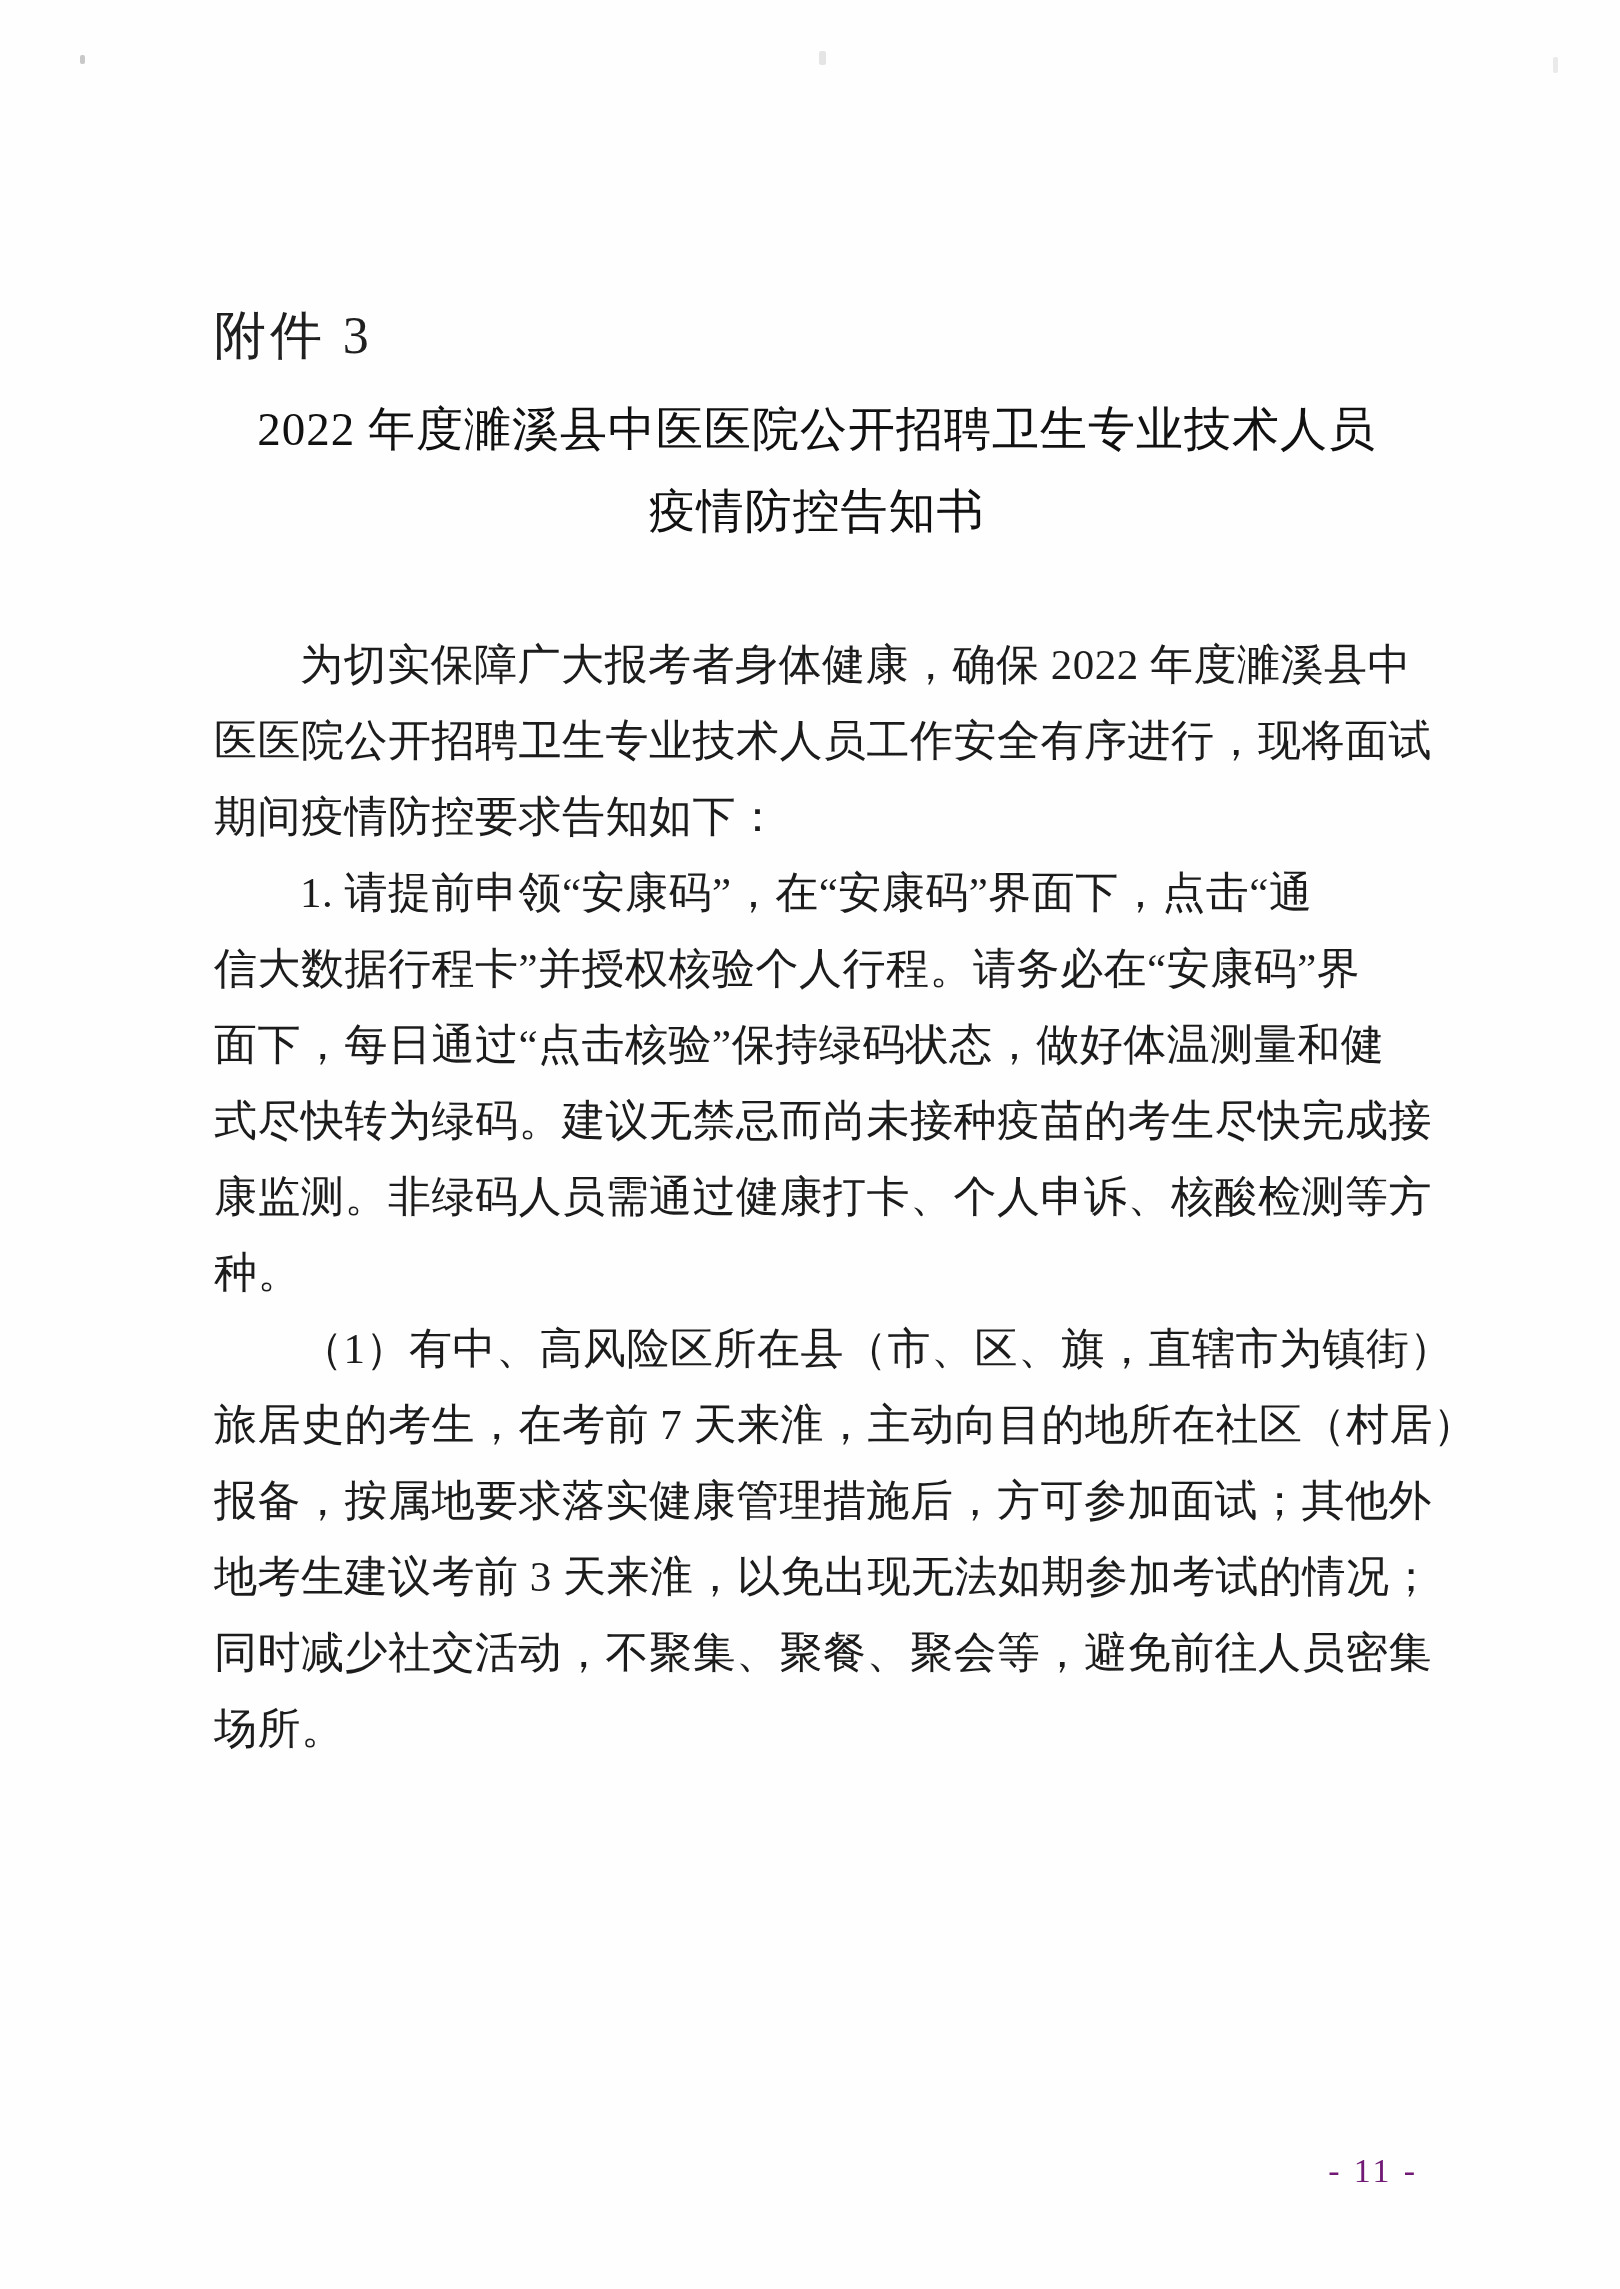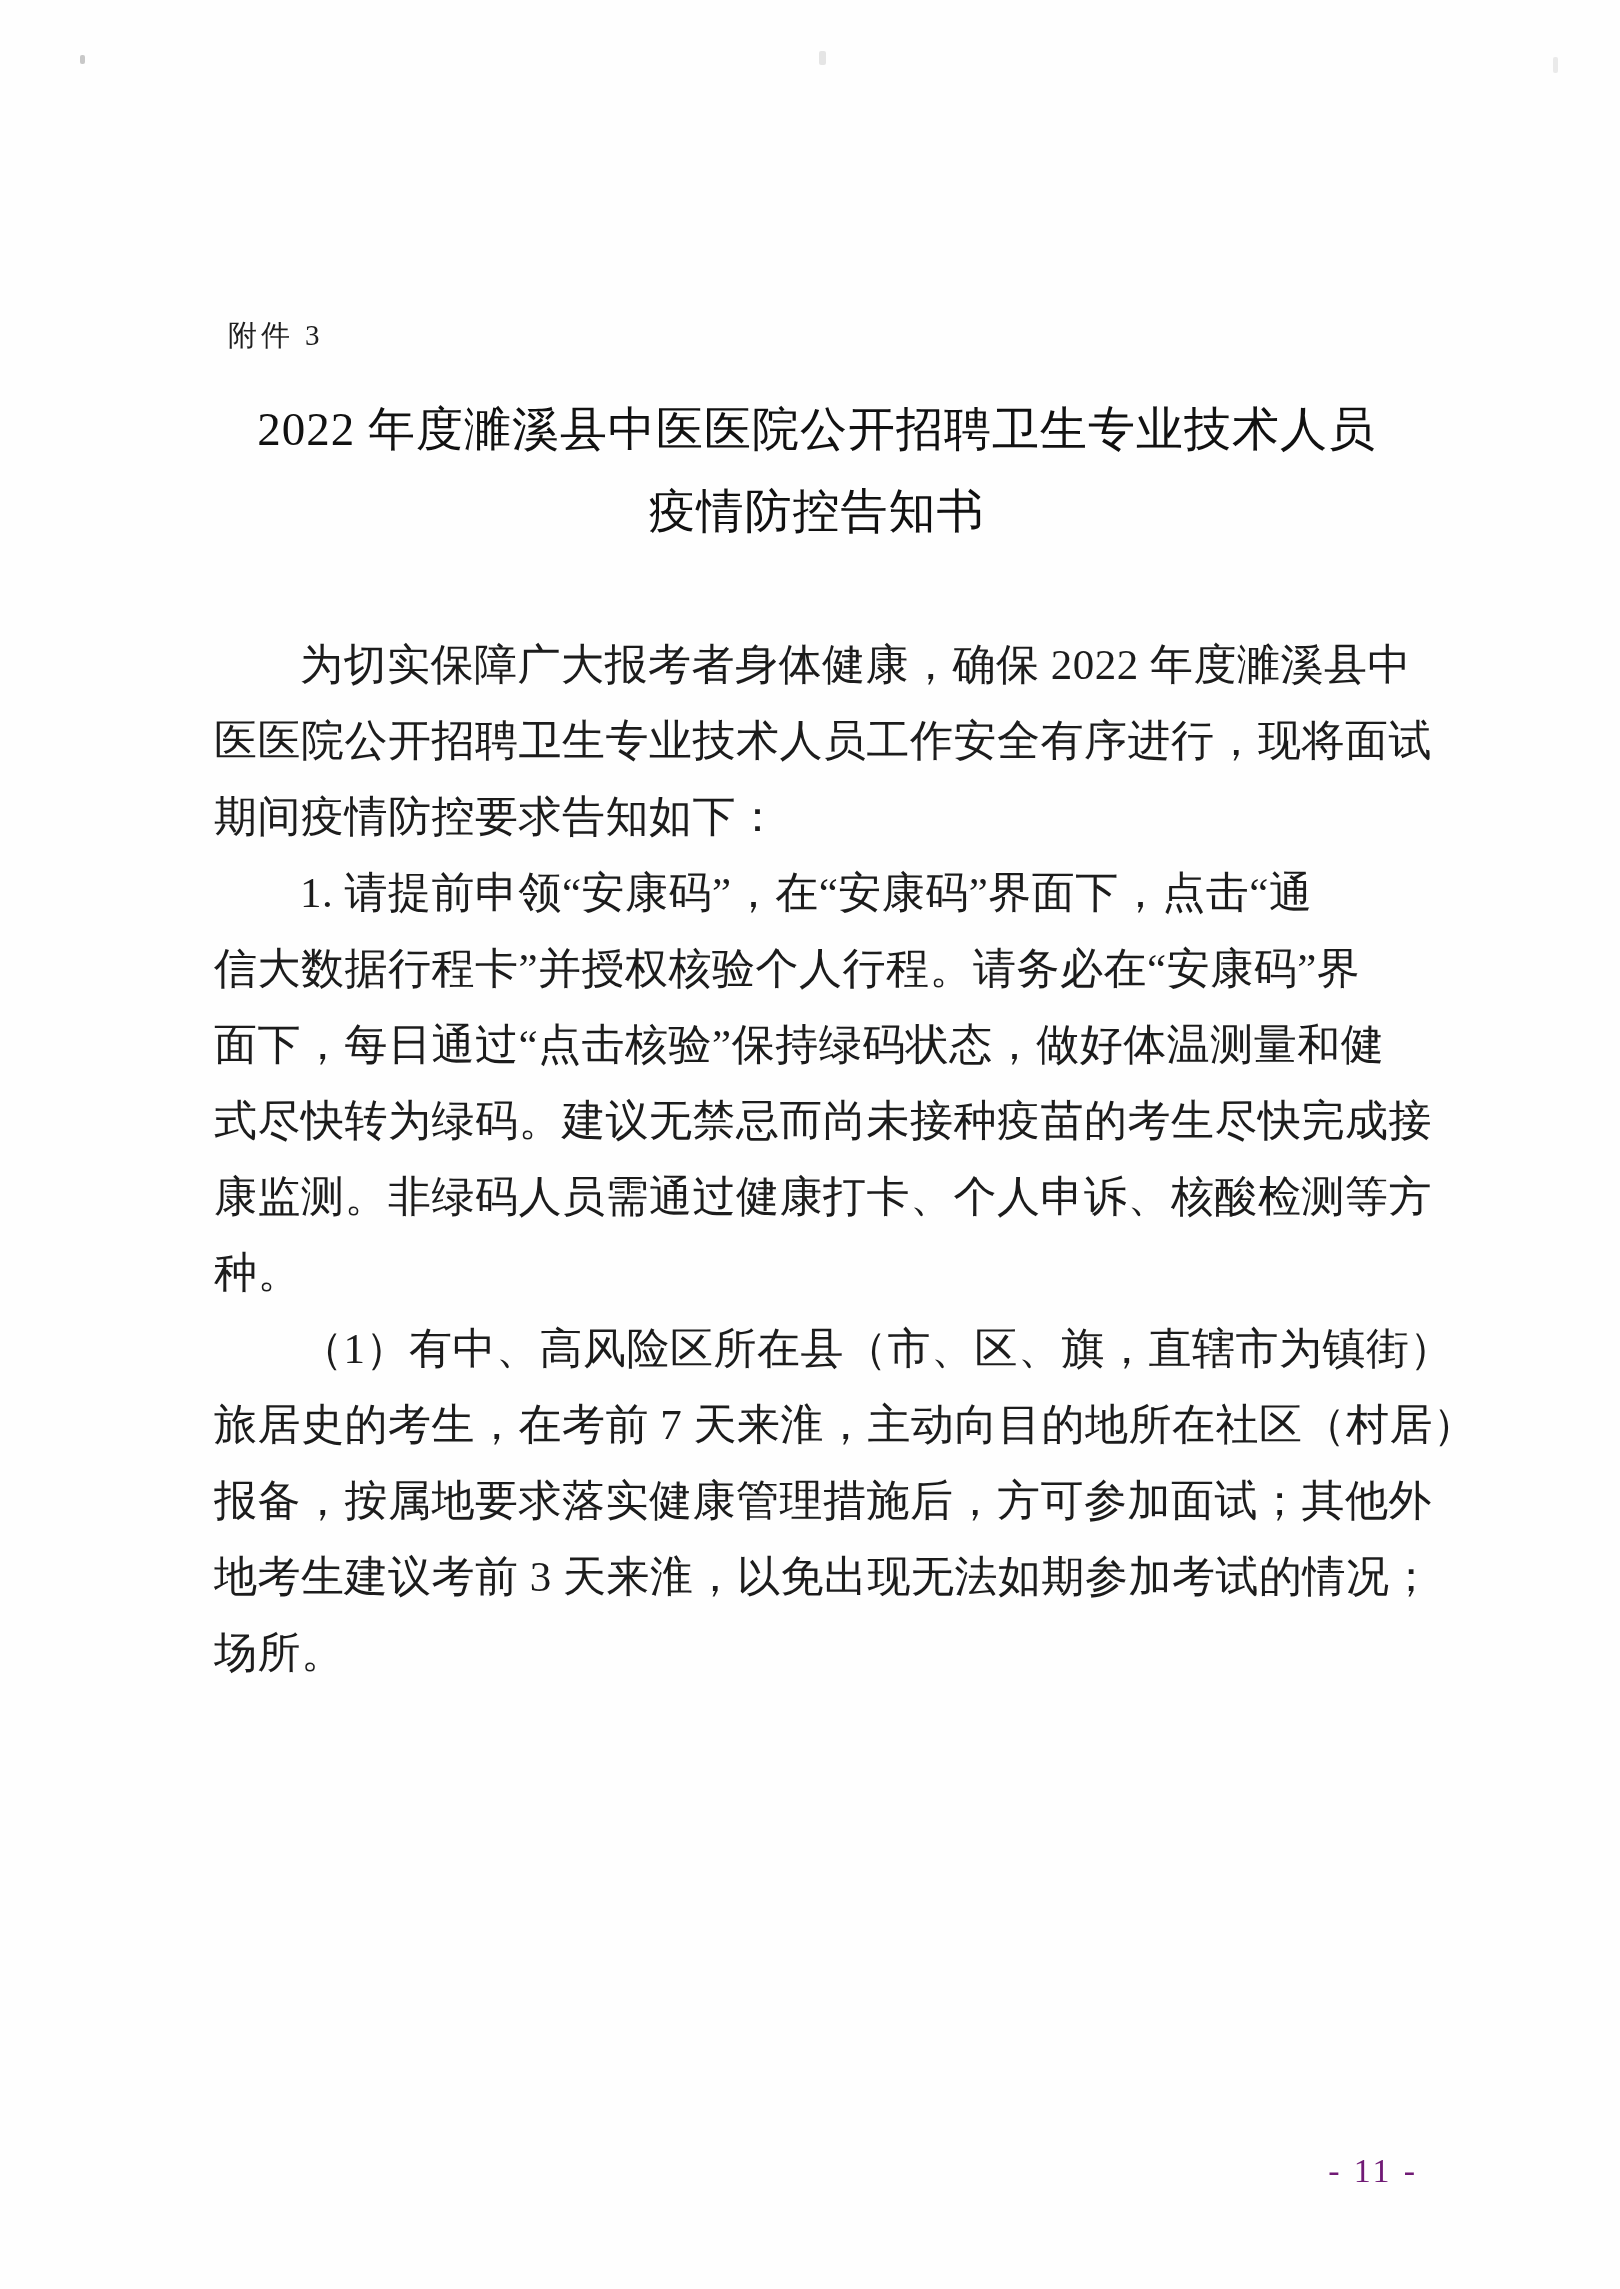--- a/index.html
+++ b/index.html
@@ -17,23 +17,23 @@
     background: #9a9a9a;
     opacity: 0.55;
     border-radius: 2px;
   }
   .speck.s1 { left: 80px;  top: 55px; width: 4.9px;  height: 8.8px; }
   .speck.s2 { left: 819px; top: 51px; width: 6.9px;  height: 13.7px; opacity: 0.25; }
   .speck.s3 { left: 1553px; top: 57px; width: 4.9px; height: 15.7px; opacity: 0.2; }
 
   .attachment-label {
     position: absolute;
-    left: 228px;
+    left: 214px;
     top: 312px;
-    font-size: 29px;
+    font-size: 52px;
     line-height: 47px;
     letter-spacing: 3.9px;
     color: #1f1f1f;
   }
   .doc-title {
     position: absolute;
     left: 200px;
     top: 388px;
     width: 1233px;
     text-align: center;
@@ -90,19 +90,20 @@
     <div class="body-line indent">1. 请提前申领“安康码”，在“安康码”界面下，点击“通</div>
     <div class="body-line">信大数据行程卡”并授权核验个人行程。请务必在“安康码”界</div>
     <div class="body-line">面下，每日通过“点击核验”保持绿码状态，做好体温测量和健</div>
     <div class="body-line">式尽快转为绿码。建议无禁忌而尚未接种疫苗的考生尽快完成接</div>
     <div class="body-line">康监测。非绿码人员需通过健康打卡、个人申诉、核酸检测等方</div>
     <div class="body-line">种。</div>
     <div class="body-line indent">（1）有中、高风险区所在县（市、区、旗，直辖市为镇街）</div>
     <div class="body-line">旅居史的考生，在考前 7 天来淮，主动向目的地所在社区（村居）</div>
     <div class="body-line">报备，按属地要求落实健康管理措施后，方可参加面试；其他外</div>
     <div class="body-line">地考生建议考前 3 天来淮，以免出现无法如期参加考试的情况；</div>
+    <div class="body-line">同时减少社交活动，不聚集、聚餐、聚会等，避免前往人员密集</div>
     <div class="body-line">场所。</div>
   </div>
 
   <div class="page-footer">- 11 -</div>
 
 </div>
 
 
 </body></html>

